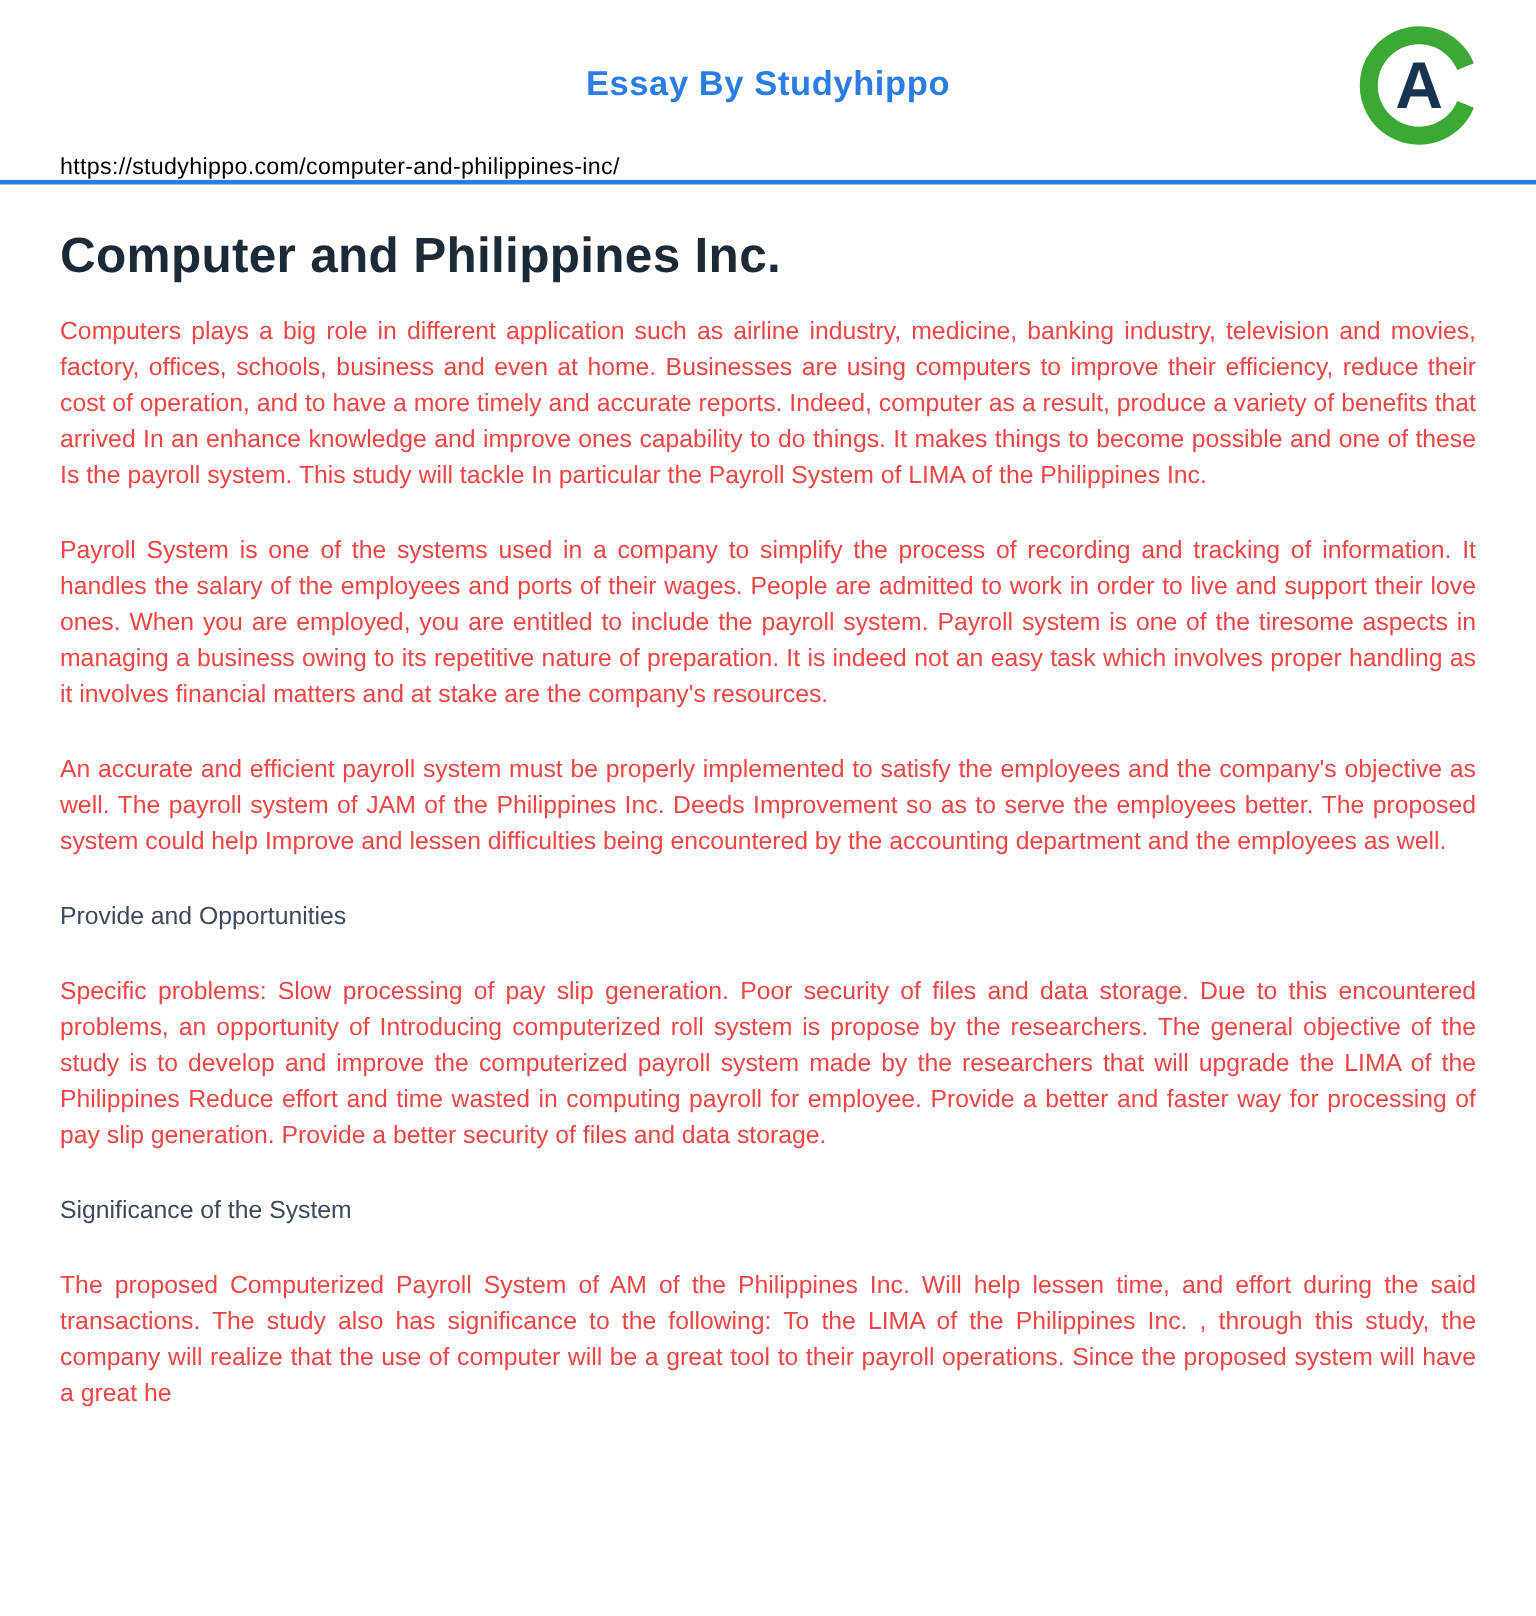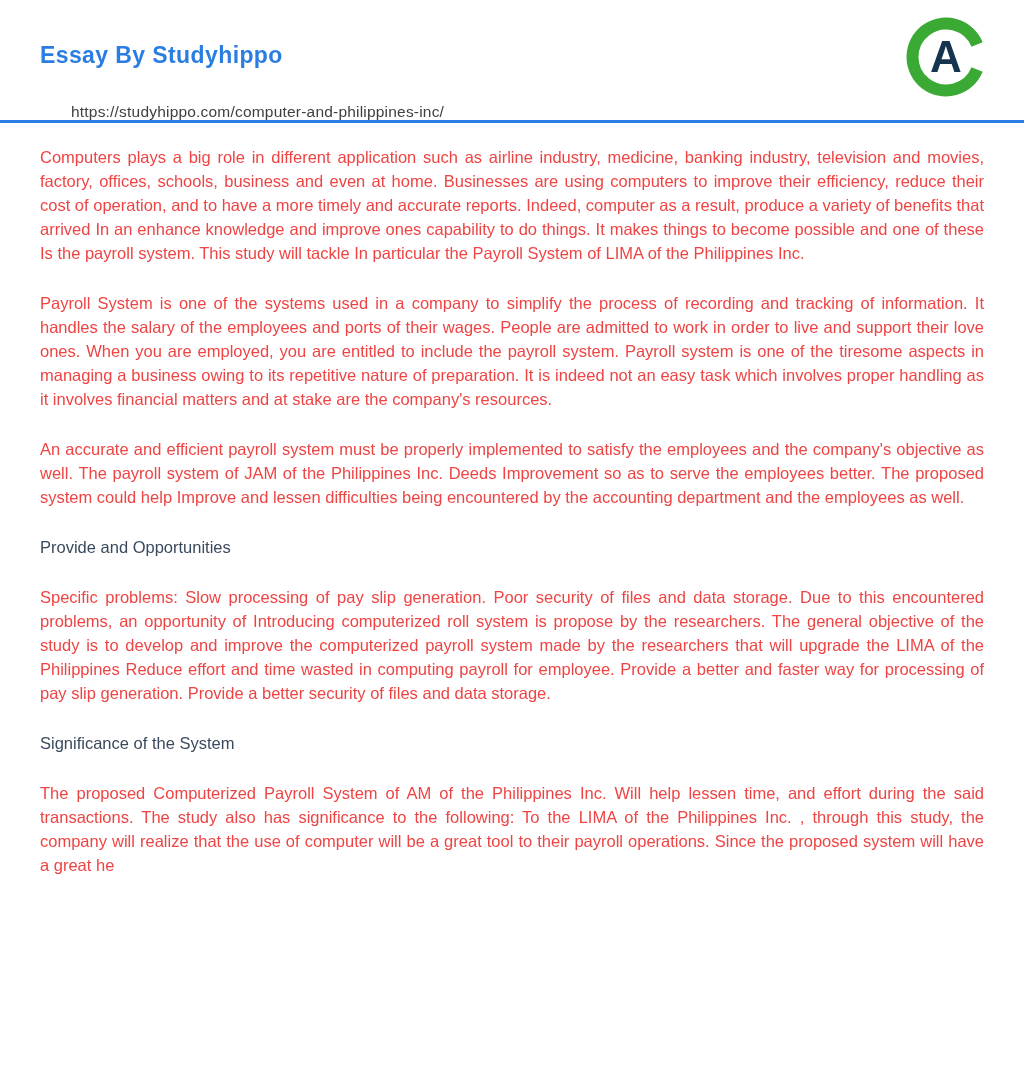--- a/index.html
+++ b/index.html
@@ -16,29 +16,29 @@
   .header {
     position: relative;
     padding: 42px 40px 0 40px;
     height: 120px;
   }
   .site-title {
     color: #2a7de2;
     font-size: 23px;
     font-weight: 700;
     letter-spacing: 0.4px;
+    text-align: center;
   }
   .article-url {
     display: inline-block;
     margin-top: 16px;
-    color: #404040;
+    color: #000000;
     font-size: 15.5px;
     text-decoration: none;
     letter-spacing: 0.2px;
-    margin-left: 31px;
   }
   .logo {
     position: absolute;
     top: 17px;
     right: 38px;
     width: 80px;
     height: 80px;
   }
   .divider {
     height: 3px;
@@ -83,20 +83,21 @@
       <circle cx="40" cy="40" r="33" fill="#ffffff"></circle>
       <path d="M 71.06 52.55 A 33.5 33.5 0 1 1 71.06 27.45" fill="none" stroke="#3aaa35" stroke-width="12"></path>
       <text x="40" y="55" text-anchor="middle" font-family="Liberation Sans, sans-serif" font-size="44" font-weight="bold" fill="#16334f">A</text>
     </svg>
   </div>
 </header>
 
 <div class="divider"></div>
 
 <main>
+  <h1 class="essay-title">Computer and Philippines Inc.</h1>
 
   <p class="body-para">Computers plays a big role in different application such as airline industry, medicine, banking industry, television and movies, factory, offices, schools, business and even at home. Businesses are using computers to improve their efficiency, reduce their cost of operation, and to have a more timely and accurate reports. Indeed, computer as a result, produce a variety of benefits that arrived In an enhance knowledge and improve ones capability to do things. It makes things to become possible and one of these Is the payroll system. This study will tackle In particular the Payroll System of LIMA of the Philippines Inc.</p>
   <p class="body-para">Payroll System is one of the systems used in a company to simplify the process of recording and tracking of information. It handles the salary of the employees and ports of their wages. People are admitted to work in order to live and support their love ones. When you are employed, you are entitled to include the payroll system. Payroll system is one of the tiresome aspects in managing a business owing to its repetitive nature of preparation. It is indeed not an easy task which involves proper handling as it involves financial matters and at stake are the company's resources.</p>
   <p class="body-para">An accurate and efficient payroll system must be properly implemented to satisfy the employees and the company's objective as well. The payroll system of JAM of the Philippines Inc. Deeds Improvement so as to serve the employees better. The proposed system could help Improve and lessen difficulties being encountered by the accounting department and the employees as well.</p>
 
   <p class="subhead">Provide and Opportunities</p>
 
   <p class="body-para">Specific problems: Slow processing of pay slip generation. Poor security of files and data storage. Due to this encountered problems, an opportunity of Introducing computerized roll system is propose by the researchers. The general objective of the study is to develop and improve the computerized payroll system made by the researchers that will upgrade the LIMA of the Philippines Reduce effort and time wasted in computing payroll for employee. Provide a better and faster way for processing of pay slip generation. Provide a better security of files and data storage.</p>
 
   <p class="subhead">Significance of the System</p>

